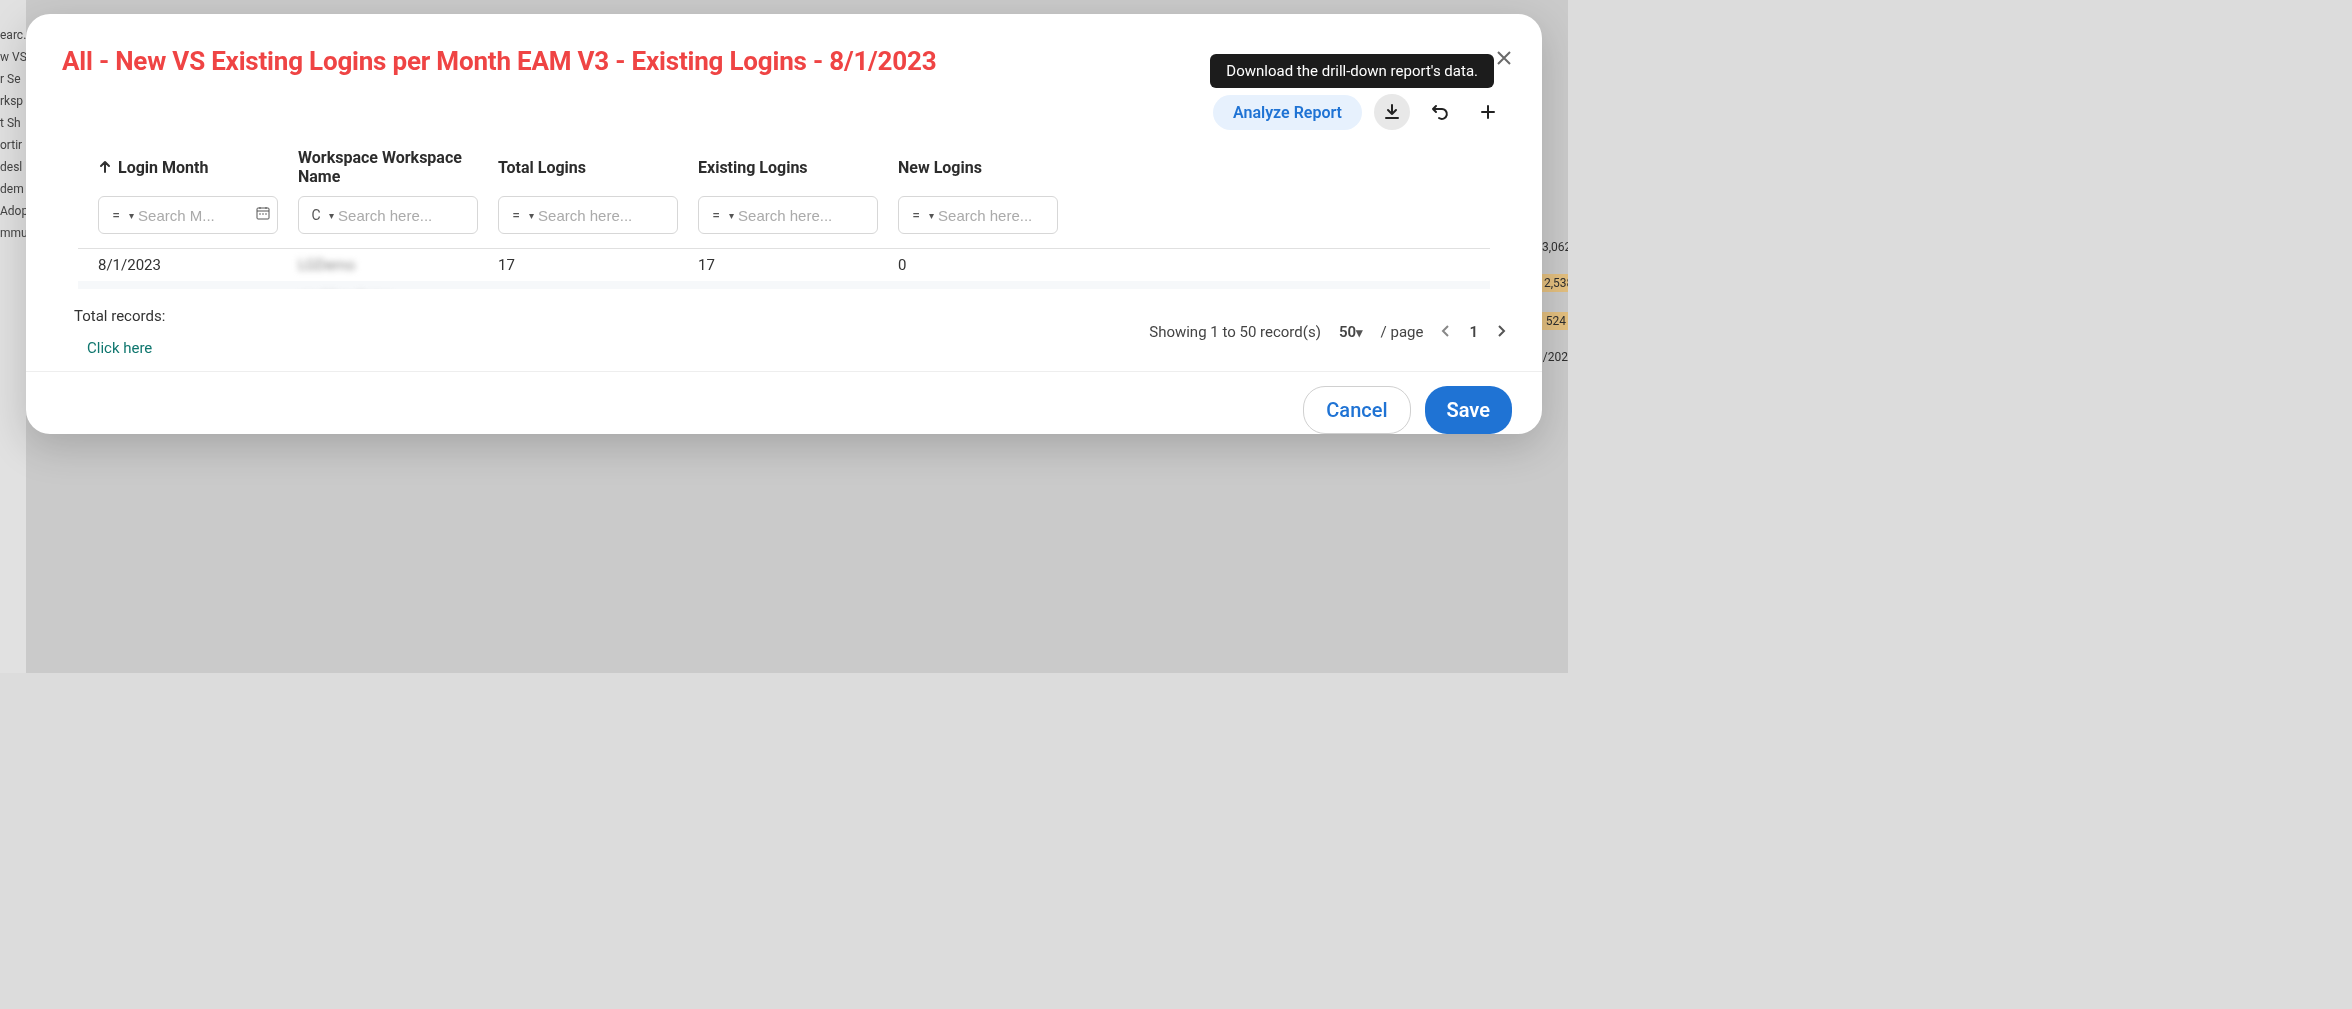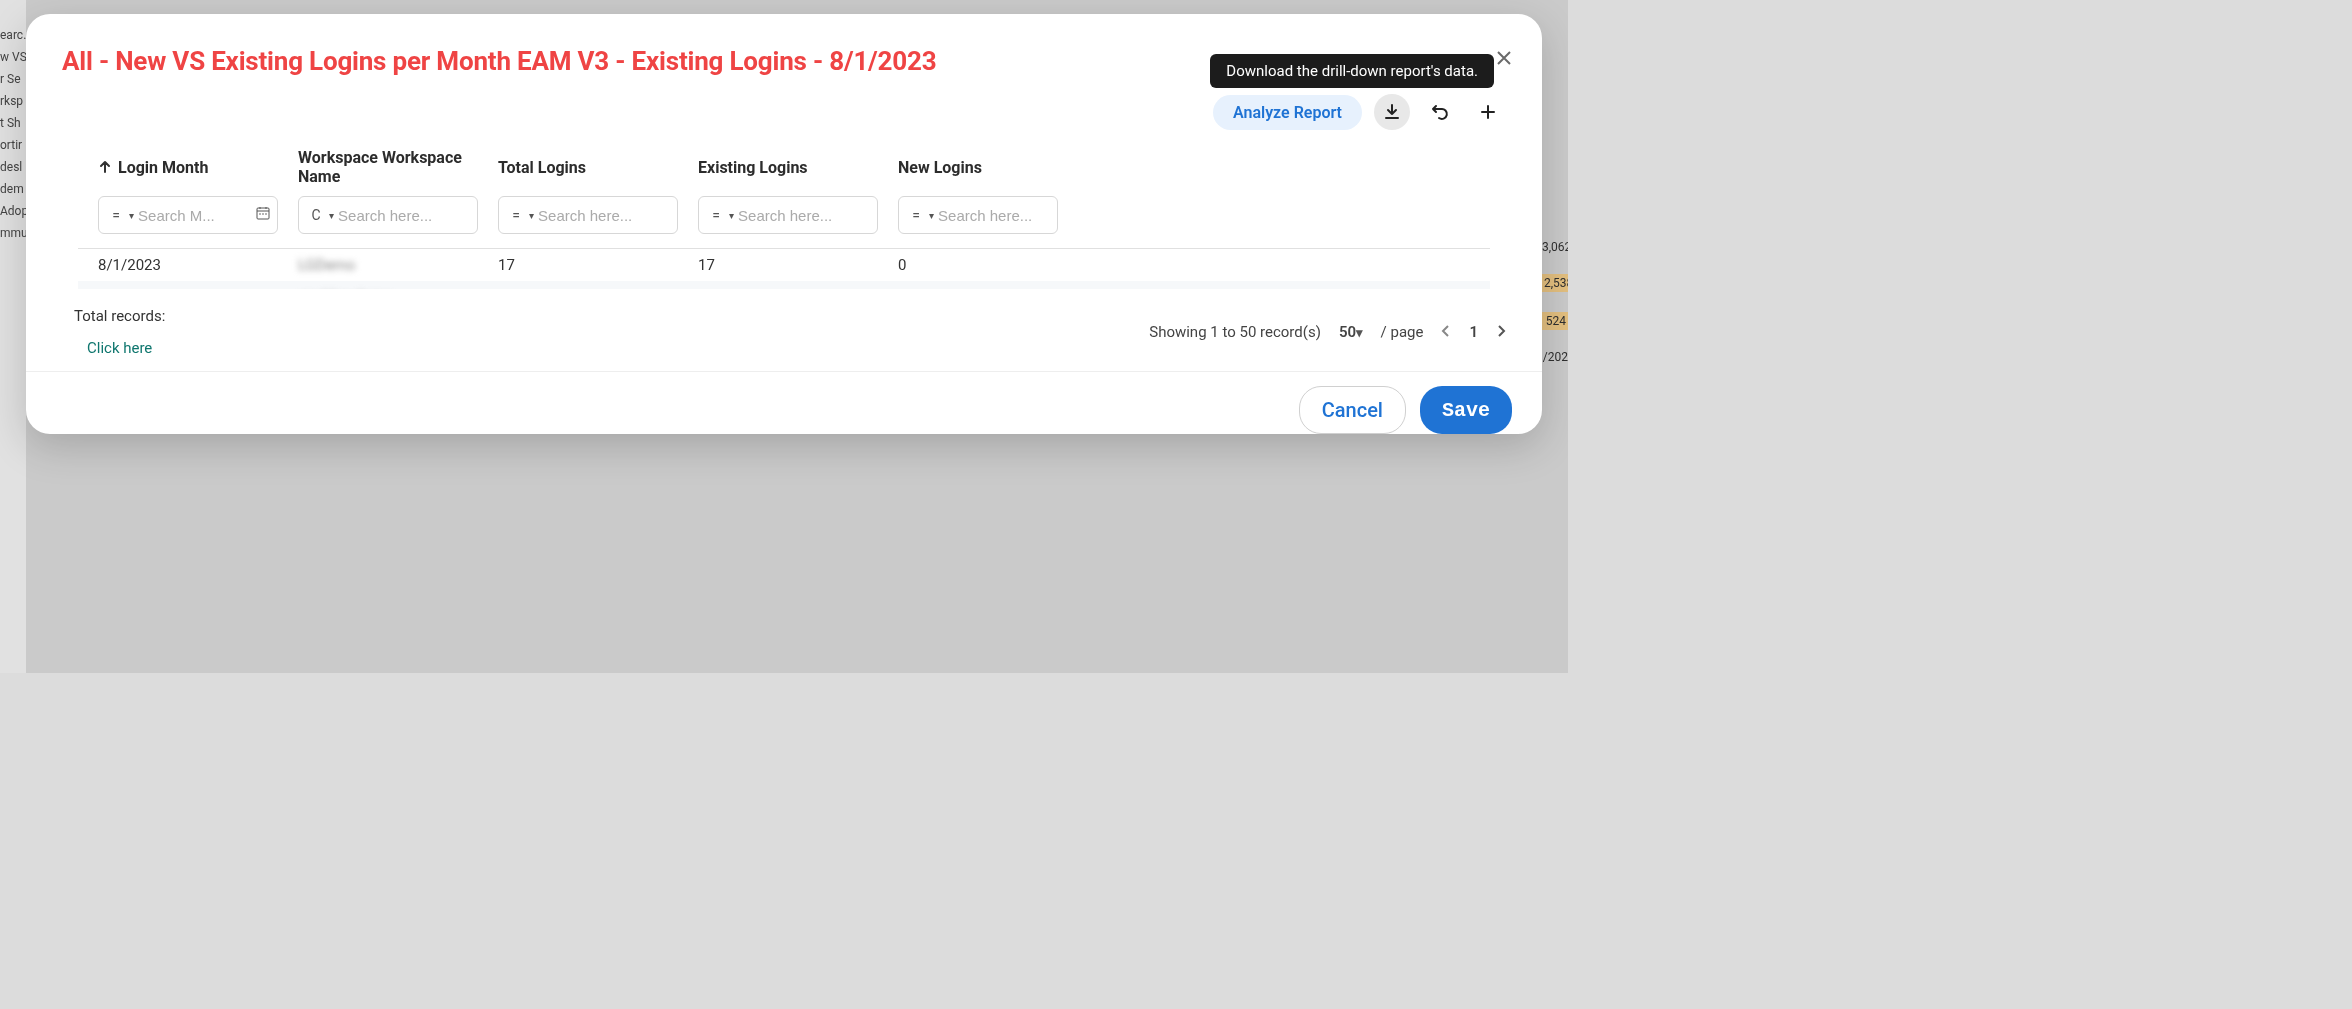--- a/index.html
+++ b/index.html
@@ -104,21 +104,21 @@
 .page-num { font-weight:600; }
 .footer {
   display:flex; justify-content:flex-end; gap:14px;
   padding: 14px 30px 0 30px;
 }
 .btn {
   height: 48px; padding: 0 22px; border-radius: 22px;
   display:flex; align-items:center; font-size:20px; font-weight:500; cursor:pointer;
 }
 .btn-cancel { background:#fff; color:#1f73d4; border:1px solid #d0d0d0; }
-.btn-save { background:#1f73d4; color:#fff; font-weight:600;font-family:Liberation Mono, monospace; }
+.btn-save { background:#1f73d4; color:#fff; font-weight:600; }
 .cal-icon { margin-left:auto; color:#555; }
 </style>
 </head>
 <body>
 
 <div class="bg-sidebar" id="bg-sidebar">
     <div>earc.</div>
     <div>w VS</div>
     <div>r Se</div>
     <div>rksp</div>

